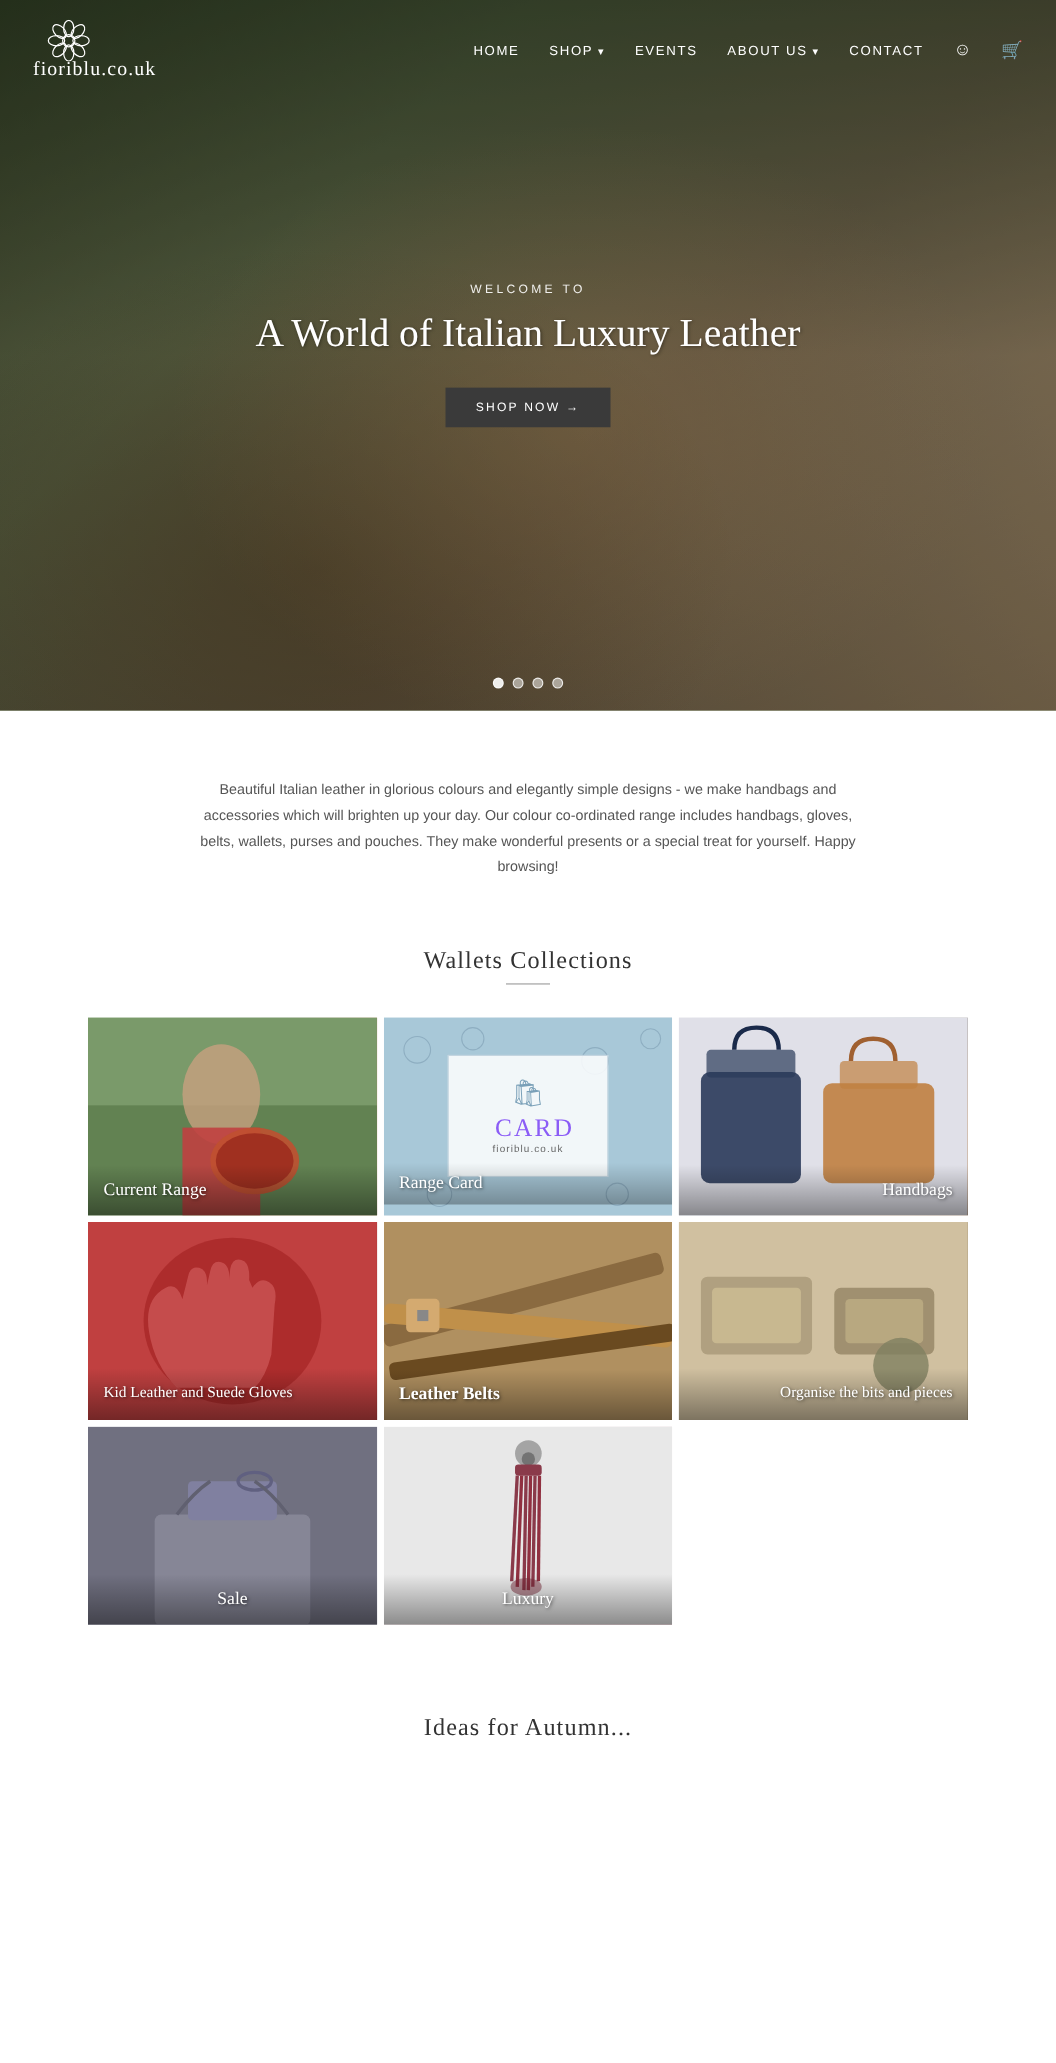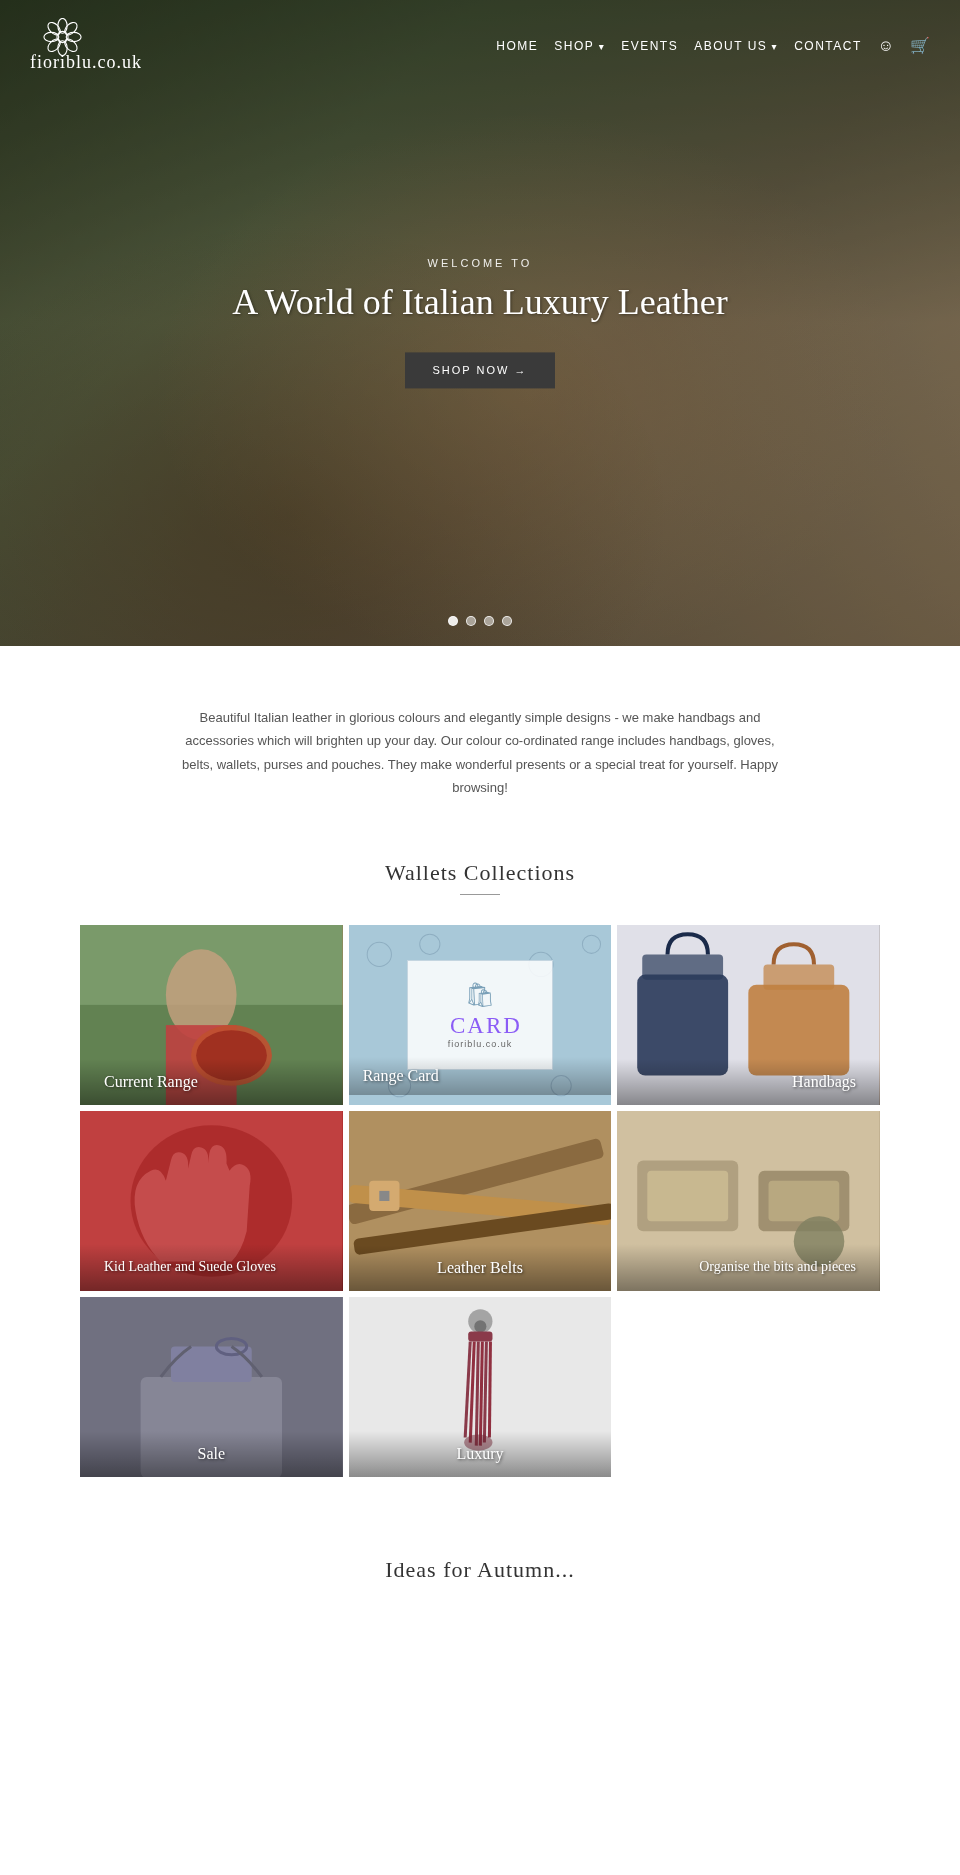--- a/index.html
+++ b/index.html
@@ -24,21 +24,21 @@
       color: #fff;
       font-family: Georgia, serif;
       font-size: 18px;
       letter-spacing: 1px;
       margin-top: -4px;
     }
     .nav-links {
       margin-left: auto;
       display: flex;
       align-items: center;
-      gap: 16px;
+      gap: 27px;
     }
     .nav-links a {
       color: #fff;
       text-decoration: none;
       font-family: Arial, sans-serif;
       font-size: 12px;
       letter-spacing: 1.5px;
       text-transform: uppercase;
     }
     .nav-links a.has-dropdown::after {
@@ -181,21 +181,21 @@
     .collection-bg {
       width: 100%;
       height: 100%;
       background-size: cover;
       background-position: center;
       transition: transform 0.3s;
     }
     .collection-label {
       position: absolute;
       bottom: 0; left: 0; right: 0;
-      padding: 14px 24px;
+      padding: 14px 14px;
       color: #fff;
       font-family: Georgia, serif;
       font-size: 16px;
       font-weight: normal;
       text-shadow: 1px 1px 3px rgba(0,0,0,0.6);
       background: linear-gradient(transparent, rgba(0,0,0,0.4));
       text-align: left;
     }
     .collection-label.center-label {
       text-align: center;
@@ -423,21 +423,21 @@
       <div class="collection-bg bg-belts">
         <svg width="100%" height="100%" viewBox="0 0 260 180" preserveAspectRatio="xMidYMid slice">
           <rect width="260" height="180" fill="#b09060"></rect>
           <rect x="0" y="60" width="260" height="20" rx="5" fill="#8a6a40" transform="rotate(-15 130 90)"></rect>
           <rect x="0" y="85" width="260" height="18" rx="5" fill="#c0904a" transform="rotate(5 130 90)"></rect>
           <rect x="0" y="110" width="260" height="16" rx="5" fill="#6a4a20" transform="rotate(-8 130 90)"></rect>
           <rect x="20" y="70" width="30" height="30" rx="4" fill="#d4aa70"></rect>
           <rect x="30" y="80" width="10" height="10" fill="#888"></rect>
         </svg>
       </div>
-      <div class="collection-label" style="text-align:center;">
+      <div class="collection-label" style="text-align:left;font-weight:bold;">
         <span>Leather Belts</span>
       </div>
     </div>
 
     <div class="collection-item">
       <div class="collection-bg bg-organise">
         <svg width="100%" height="100%" viewBox="0 0 260 180" preserveAspectRatio="xMidYMid slice">
           <rect width="260" height="180" fill="#d0c0a0"></rect>
           <rect x="20" y="50" width="100" height="70" rx="6" fill="#b0a080"></rect>
           <rect x="30" y="60" width="80" height="50" rx="4" fill="#c8b890"></rect>

